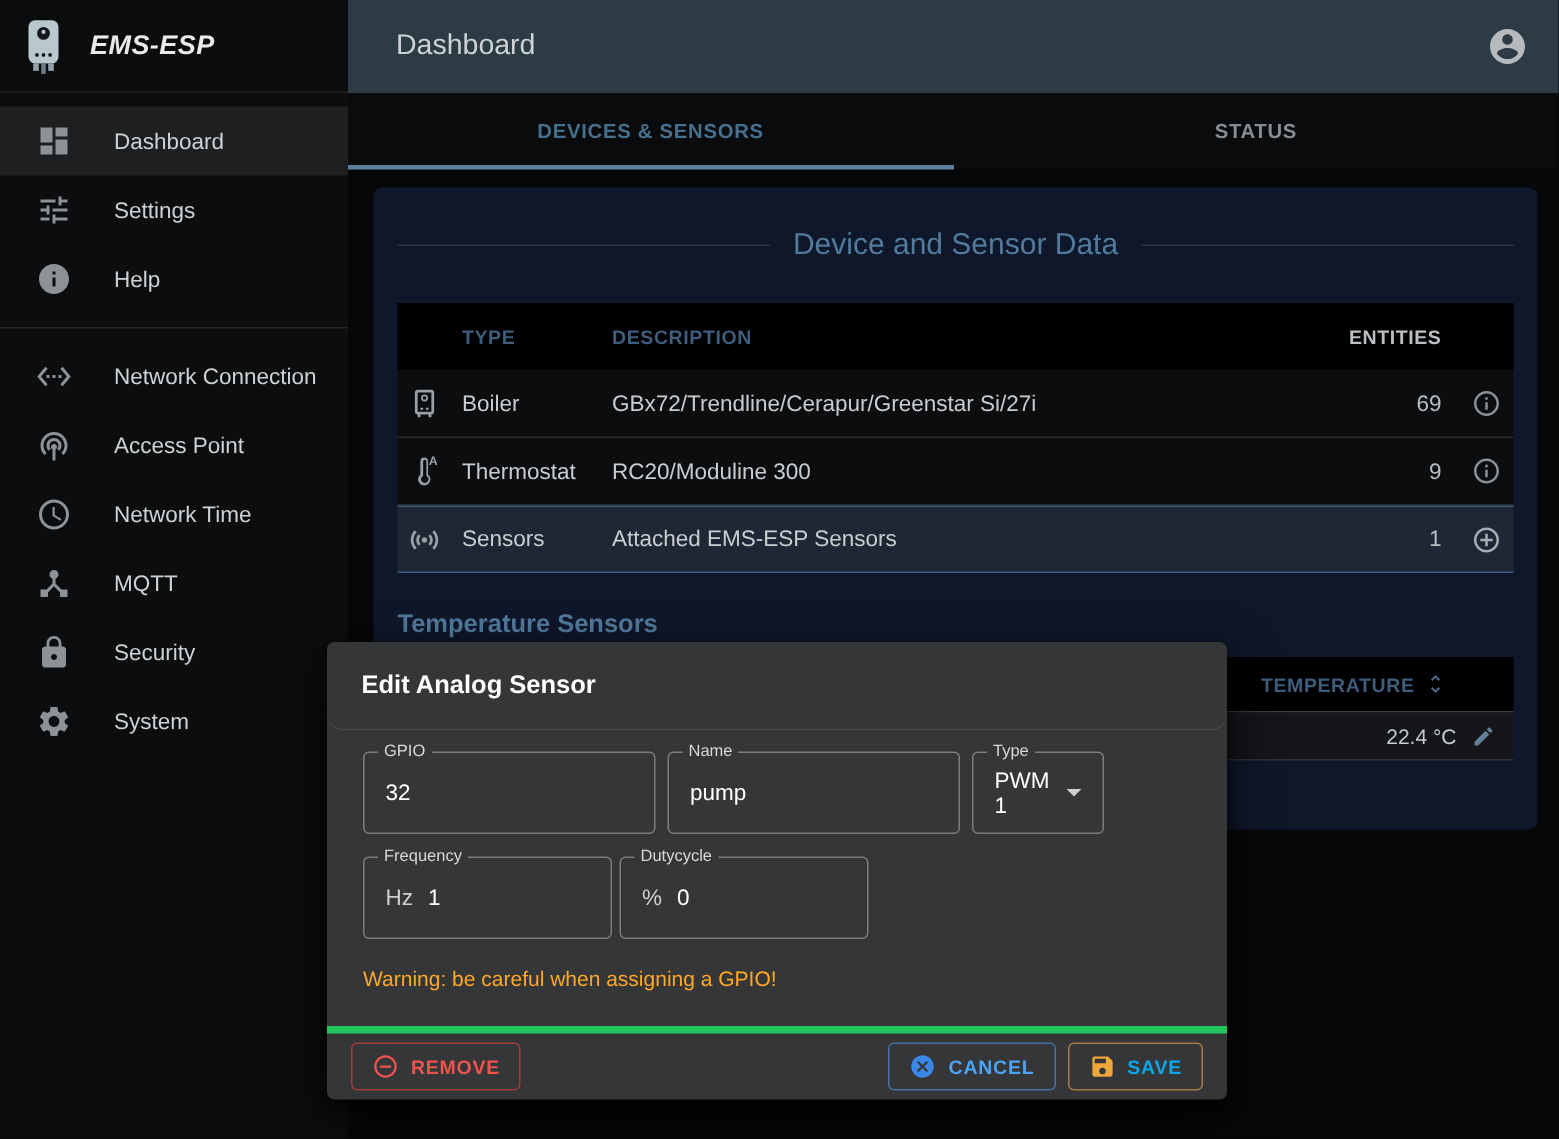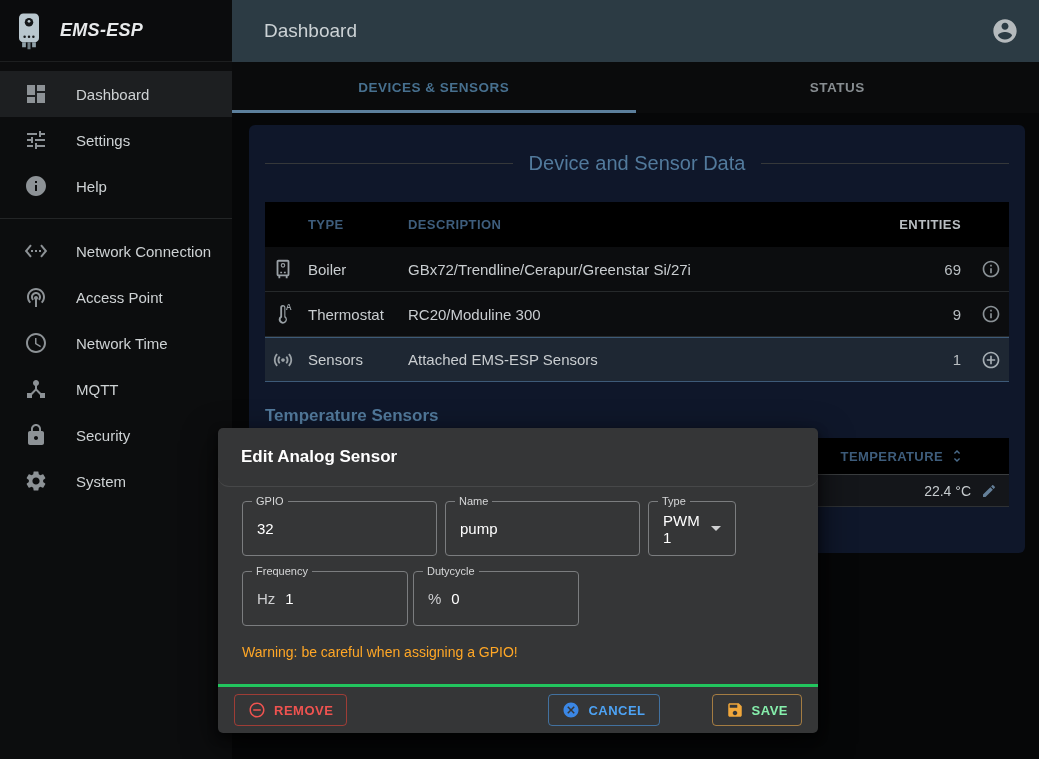--- a/index.html
+++ b/index.html
@@ -141,34 +141,34 @@
   .f-gpio { width:195px; }
   .f-name { width:195px; }
   .f-type { width:88px; cursor:pointer; justify-content:space-between; }
   .f-freq { width:166px; }
   .f-duty { width:166px; }
   .select-arrow { width:0; height:0; border-left:5px solid transparent;
     border-right:5px solid transparent; border-top:5px solid #cfd0d1; margin-left:8px; }
   .dialog-warning { margin-top:18px; font-size:14px; color:#ffa726; }
   .dialog-footer {
     position:absolute; left:0; right:0; bottom:0; height:49px;
-    border-top:3px solid #22c55e; display:flex; align-items:center;
+    border-top:5px solid #22c55e; display:flex; align-items:center;
     padding:0 16px; gap:8px;
   }
   .btn {
     height:32px; display:flex; align-items:center; gap:8px; padding:0 13px;
     background:transparent; border-radius:4px; font-size:13px; font-weight:bold;
     letter-spacing:.5px; cursor:pointer; font-family:inherit;
   }
   .btn-icon { width:18px; height:18px; }
   .btn-remove { color:#ef5350; border:1px solid rgba(244,67,54,.55); }
   .btn-remove svg path { fill:#ef5350; }
   .btn-cancel { color:#4da3f5; border:1px solid rgba(77,163,245,.55); margin-left:auto; }
   .btn-cancel svg path { fill:#3b87e5; }
-  .btn-save { color:#86efac; border:1px solid rgba(255,183,77,.55);margin-left:44px; }
+  .btn-save { color:#0ea5e9; border:1px solid rgba(255,183,77,.55); }
   .btn-save svg path { fill:#f0a73b; }
 </style>
 </head>
 <body>
 
 <div class="sidebar">
   <div class="sidebar-header">
     <span>
       <svg width="30" height="38" viewBox="0 0 24 30">
         <rect x="4" y="1" width="16" height="23" rx="3.5" fill="#b9c7ce"></rect>

